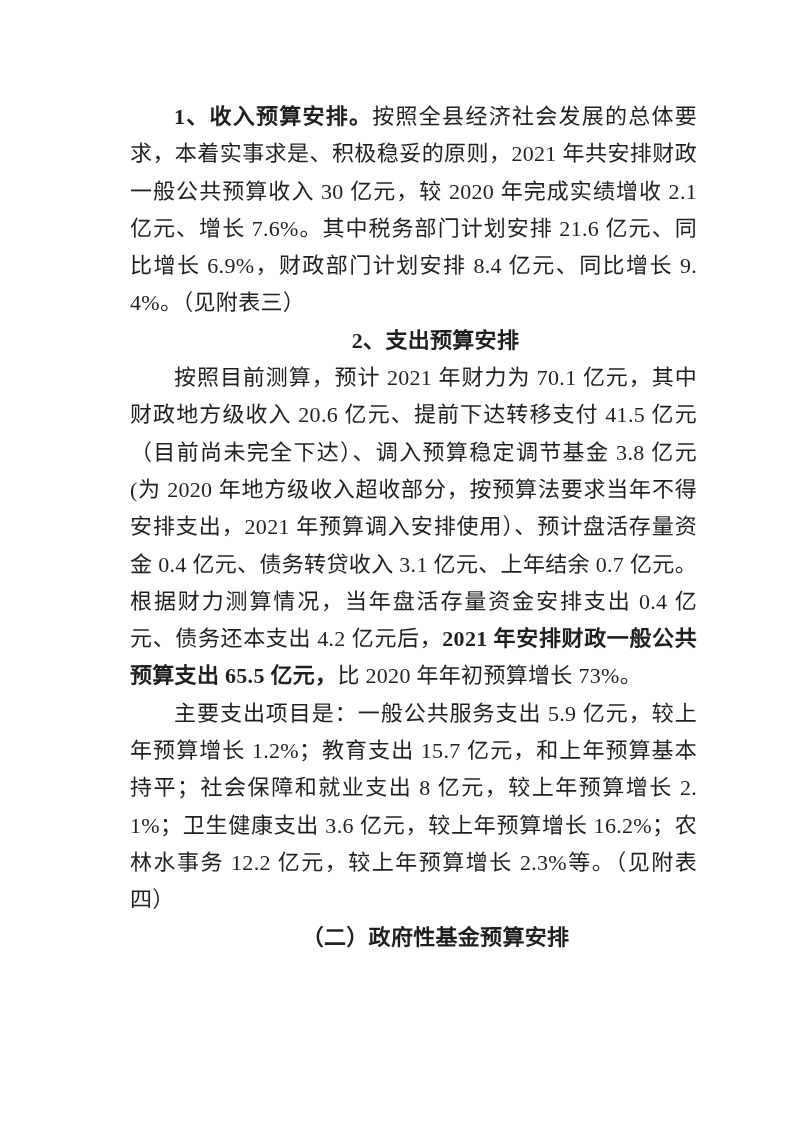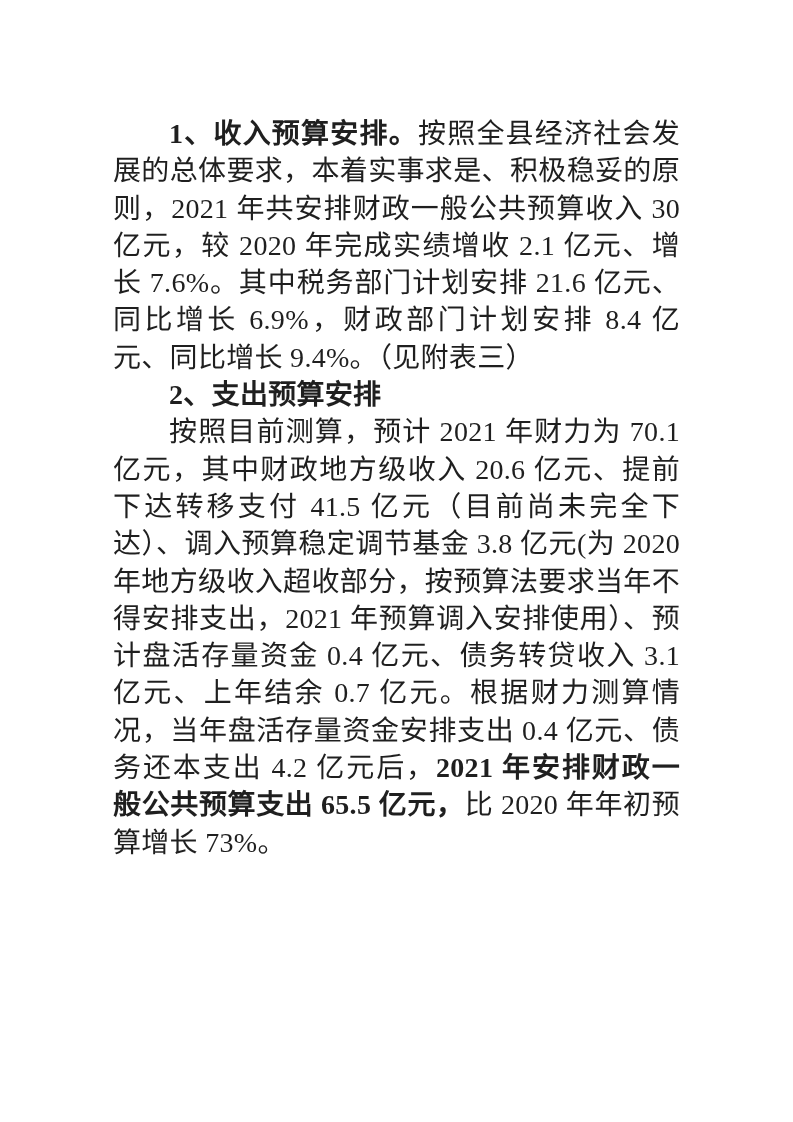--- a/index.html
+++ b/index.html
@@ -11,53 +11,54 @@
     position: relative;
     width: 793px;
     height: 1122px;
     background: #ffffff;
     overflow: hidden;
     font-family: "Liberation Serif", "DejaVu Serif", serif;
     color: #1f1f1f;
   }
   .content {
     position: absolute;
-    left: 113px;
+    left: 130px;
     top: 98px;
     width: 567px;
-    font-size: 28px;
+    font-size: 22px;
     line-height: 37.3px;
     letter-spacing: 0.3px;
     text-align: justify;
     text-justify: inter-ideograph;
-    margin-top: 17px;
   }
   .para {
     margin: 0;
     padding: 0;
     text-indent: 2em;
     word-break: break-all;
   }
   .para.heading {
     font-weight: bold;
-    text-align: left;
+    text-align: center;
   }
   .run-bold {
     font-weight: bold;
   }
 </style>
 </head>
 <body>
 
 <div class="page">
   <div class="content">
 
     <p class="para"><span class="run-bold">1、收入预算安排。</span><span>按照全县经济社会发展的总体要求，本着实事求是、积极稳妥的原则，2021 年共安排财政一般公共预算收入 30 亿元，较 2020 年完成实绩增收 2.1 亿元、增长 7.6%。其中税务部门计划安排 21.6 亿元、同比增长 6.9%，财政部门计划安排 8.4 亿元、同比增长 9.4%。（见附表三）</span></p>
 
     <p class="para heading"><span class="run-bold">2、支出预算安排</span></p>
 
     <p class="para"><span>按照目前测算，预计 2021 年财力为 70.1 亿元，其中财政地方级收入 20.6 亿元、提前下达转移支付 41.5 亿元（目前尚未完全下达）、调入预算稳定调节基金 3.8 亿元(为 2020 年地方级收入超收部分，按预算法要求当年不得安排支出，2021 年预算调入安排使用）、预计盘活存量资金 0.4 亿元、债务转贷收入 3.1 亿元、上年结余 0.7 亿元。根据财力测算情况，当年盘活存量资金安排支出 0.4 亿元、债务还本支出 4.2 亿元后，</span><span class="run-bold">2021 年安排财政一般公共预算支出 65.5 亿元，</span><span>比 2020 年年初预算增长 73%。</span></p>
 
+    <p class="para"><span>主要支出项目是：一般公共服务支出 5.9 亿元，较上年预算增长 1.2%；教育支出 15.7 亿元，和上年预算基本持平；社会保障和就业支出 8 亿元，较上年预算增长 2.1%；卫生健康支出 3.6 亿元，较上年预算增长 16.2%；农林水事务 12.2 亿元，较上年预算增长 2.3%等。（见附表四）</span></p>
 
+    <p class="para heading"><span class="run-bold">（二）政府性基金预算安排</span></p>
 
 
   </div>
 </div>
 
 </body></html>

